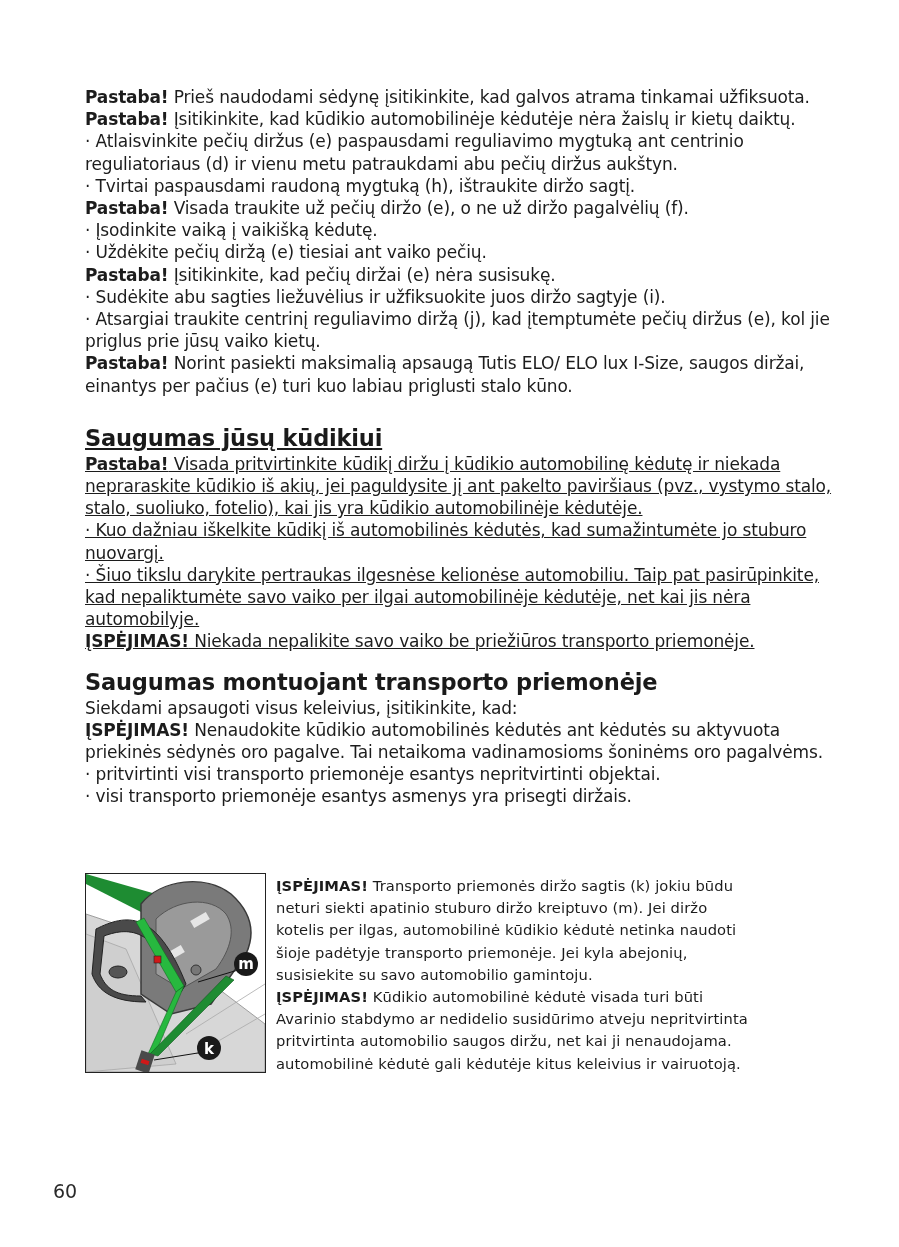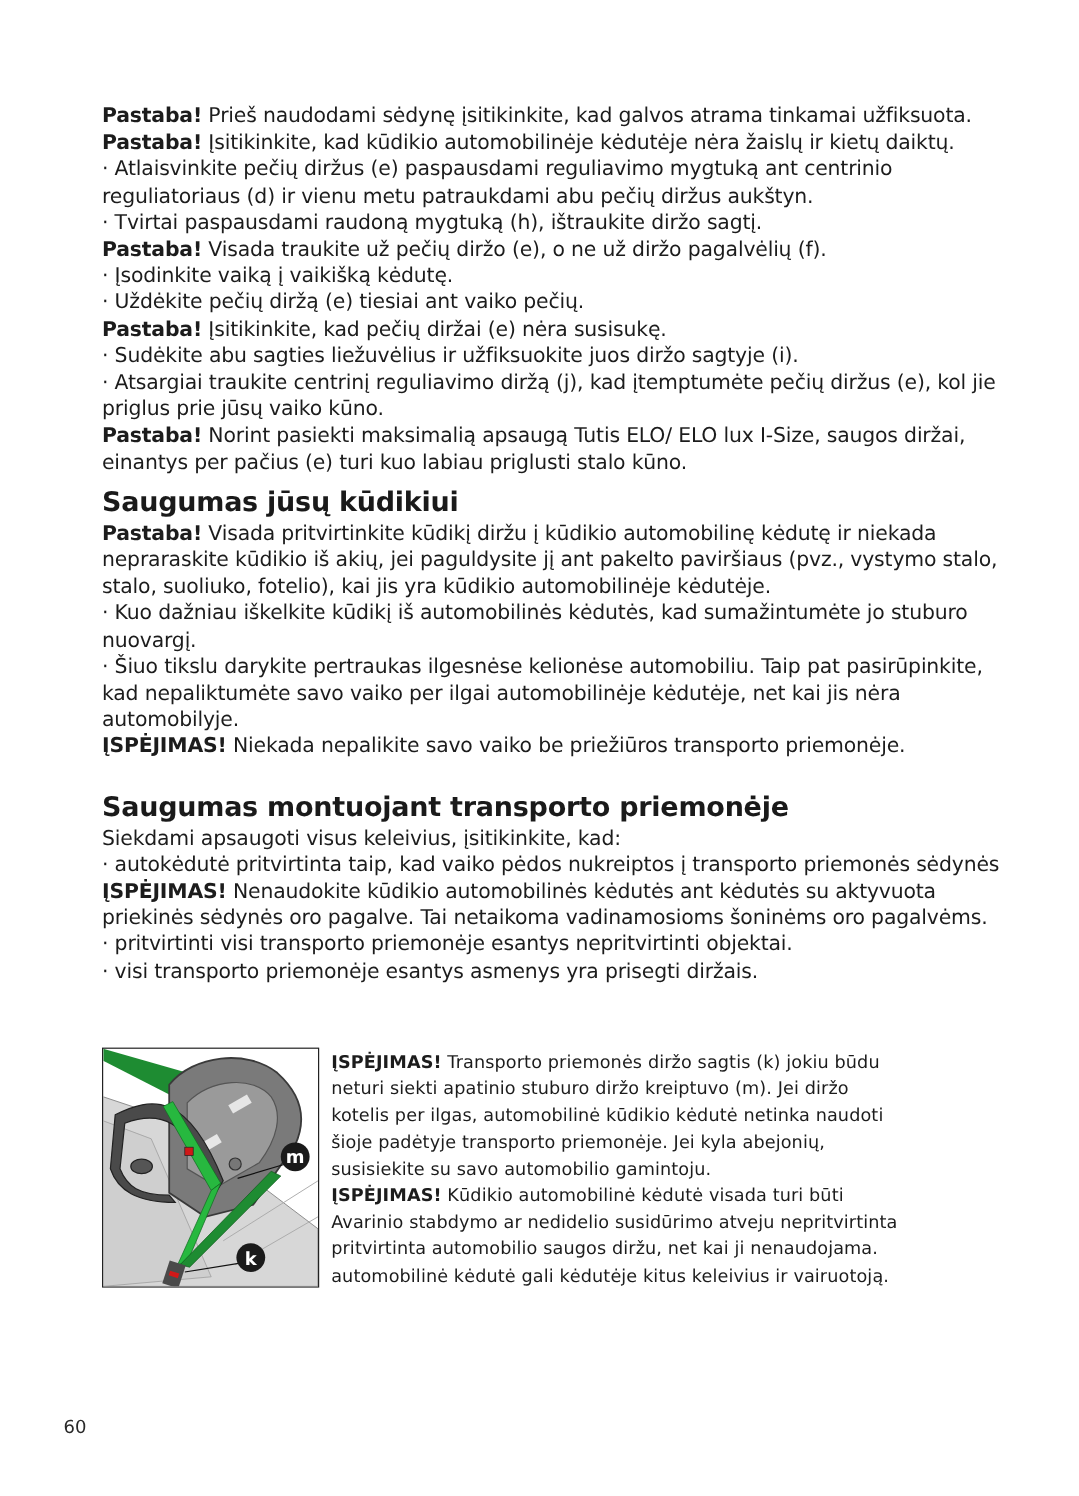--- a/index.html
+++ b/index.html
@@ -2,66 +2,65 @@
 <html><head>
 <meta charset="utf-8">
 <style>
   html, body { margin: 0; padding: 0; background: #ffffff; }
   body { width: 899px; height: 1247px; position: relative; overflow: hidden;
          font-family: "DejaVu Sans", sans-serif; color: #1c1c1c; }
   .page { position: absolute; left: 85px; top: 86px; width: 720px; }
   .line { font-size: 17px; line-height: 22.2px; white-space: nowrap; letter-spacing: -0.15px; }
   .b { font-weight: bold; }
   h2 { margin: 0; font-size: 22.5px; font-weight: bold; line-height: 30px; letter-spacing: -0.2px; color: #1a1a1a; }
-  .sec1 { margin-top: 7px; }
-  .sec2 { margin-top: 24px; }
+  .sec1 { margin-top: 26px; text-decoration: underline; }
+  .sec2 { margin-top: 14px; }
   .figure-block { position: absolute; left: 85px; top: 873px; width: 720px; }
   .fig { position: absolute; left: 0; top: 0; width: 179px; height: 198px; border: 1.5px solid #222; background: #fff; overflow: hidden; }
   .fig-text { position: absolute; left: 191px; top: 2px; }
   .fig-text .line { font-size: 14.7px; line-height: 22.2px; letter-spacing: 0.1px; }
-  .page-num { position: absolute; left: 53px; top: 1180px; font-size: 15px; color: #2a2a2a; text-align: center; }
+  .page-num { position: absolute; left: 53px; top: 1180px; font-size: 19px; color: #2a2a2a; text-align: center; }
 </style>
 </head>
 <body>
 
 <div class="page">
   <div>
     <div class="line"><span class="b">Pastaba!</span><span> Prieš naudodami sėdynę įsitikinkite, kad galvos atrama tinkamai užfiksuota.</span></div>
     <div class="line"><span class="b">Pastaba!</span><span> Įsitikinkite, kad kūdikio automobilinėje kėdutėje nėra žaislų ir kietų daiktų.</span></div>
     <div class="line"><span class="b"></span><span>· Atlaisvinkite pečių diržus (e) paspausdami reguliavimo mygtuką ant centrinio</span></div>
     <div class="line"><span class="b"></span><span>reguliatoriaus (d) ir vienu metu patraukdami abu pečių diržus aukštyn.</span></div>
     <div class="line"><span class="b"></span><span>· Tvirtai paspausdami raudoną mygtuką (h), ištraukite diržo sagtį.</span></div>
     <div class="line"><span class="b">Pastaba!</span><span> Visada traukite už pečių diržo (e), o ne už diržo pagalvėlių (f).</span></div>
     <div class="line"><span class="b"></span><span>· Įsodinkite vaiką į vaikišką kėdutę.</span></div>
     <div class="line"><span class="b"></span><span>· Uždėkite pečių diržą (e) tiesiai ant vaiko pečių.</span></div>
     <div class="line"><span class="b">Pastaba!</span><span> Įsitikinkite, kad pečių diržai (e) nėra susisukę.</span></div>
     <div class="line"><span class="b"></span><span>· Sudėkite abu sagties liežuvėlius ir užfiksuokite juos diržo sagtyje (i).</span></div>
     <div class="line"><span class="b"></span><span>· Atsargiai traukite centrinį reguliavimo diržą (j), kad įtemptumėte pečių diržus (e), kol jie</span></div>
-    <div class="line"><span class="b"></span><span>priglus prie jūsų vaiko kūno.</span></div>
+    <div class="line"><span class="b"></span><span>priglus prie jūsų vaiko kietų.</span></div>
     <div class="line"><span class="b">Pastaba!</span><span> Norint pasiekti maksimalią apsaugą Tutis ELO/ ELO lux I-Size, saugos diržai,</span></div>
     <div class="line"><span class="b"></span><span>einantys per pačius (e) turi kuo labiau priglusti stalo kūno.</span></div>
   </div>
 
   <div class="sec1">
     <h2>Saugumas jūsų kūdikiui</h2>
     <div class="line"><span class="b">Pastaba!</span><span> Visada pritvirtinkite kūdikį diržu į kūdikio automobilinę kėdutę ir niekada</span></div>
     <div class="line"><span class="b"></span><span>nepraraskite kūdikio iš akių, jei paguldysite jį ant pakelto paviršiaus (pvz., vystymo stalo,</span></div>
     <div class="line"><span class="b"></span><span>stalo, suoliuko, fotelio), kai jis yra kūdikio automobilinėje kėdutėje.</span></div>
     <div class="line"><span class="b"></span><span>· Kuo dažniau iškelkite kūdikį iš automobilinės kėdutės, kad sumažintumėte jo stuburo</span></div>
     <div class="line"><span class="b"></span><span>nuovargį.</span></div>
     <div class="line"><span class="b"></span><span>· Šiuo tikslu darykite pertraukas ilgesnėse kelionėse automobiliu. Taip pat pasirūpinkite,</span></div>
     <div class="line"><span class="b"></span><span>kad nepaliktumėte savo vaiko per ilgai automobilinėje kėdutėje, net kai jis nėra</span></div>
     <div class="line"><span class="b"></span><span>automobilyje.</span></div>
     <div class="line"><span class="b">ĮSPĖJIMAS!</span><span> Niekada nepalikite savo vaiko be priežiūros transporto priemonėje.</span></div>
   </div>
 
   <div class="sec2">
     <h2>Saugumas montuojant transporto priemonėje</h2>
     <div class="line"><span class="b"></span><span>Siekdami apsaugoti visus keleivius, įsitikinkite, kad:</span></div>
-    <div class="line"><span class="b"></span><span>· autokėdutė pritvirtinta taip, kad vaiko pėdos nukreiptos į transporto priemonės sėdynės</span></div>
     <div class="line"><span class="b">ĮSPĖJIMAS!</span><span> Nenaudokite kūdikio automobilinės kėdutės ant kėdutės su aktyvuota</span></div>
     <div class="line"><span class="b"></span><span>priekinės sėdynės oro pagalve. Tai netaikoma vadinamosioms šoninėms oro pagalvėms.</span></div>
     <div class="line"><span class="b"></span><span>· pritvirtinti visi transporto priemonėje esantys nepritvirtinti objektai.</span></div>
     <div class="line"><span class="b"></span><span>· visi transporto priemonėje esantys asmenys yra prisegti diržais.</span></div>
   </div>
 </div>
 
 <div class="figure-block">
   <div class="fig">
     <svg width="179" height="198" viewBox="0 0 179 198">

